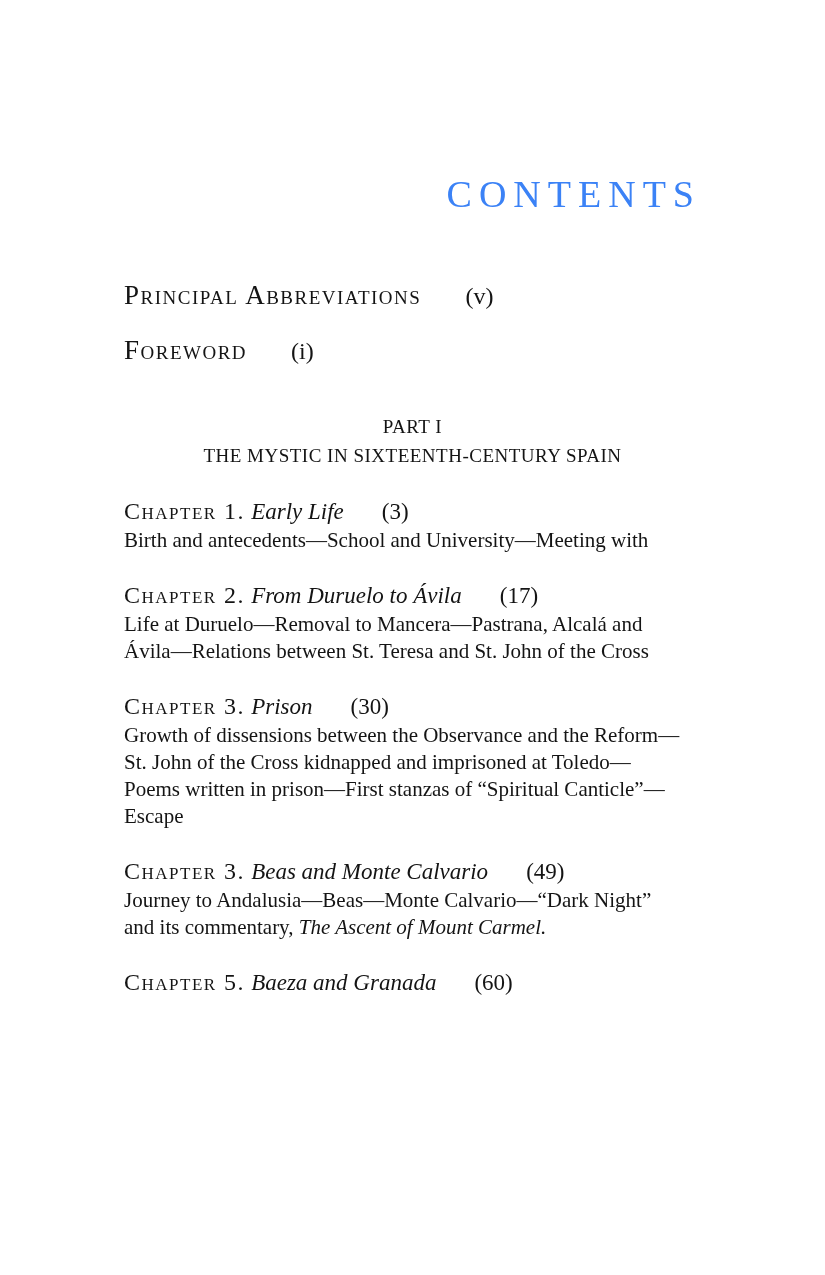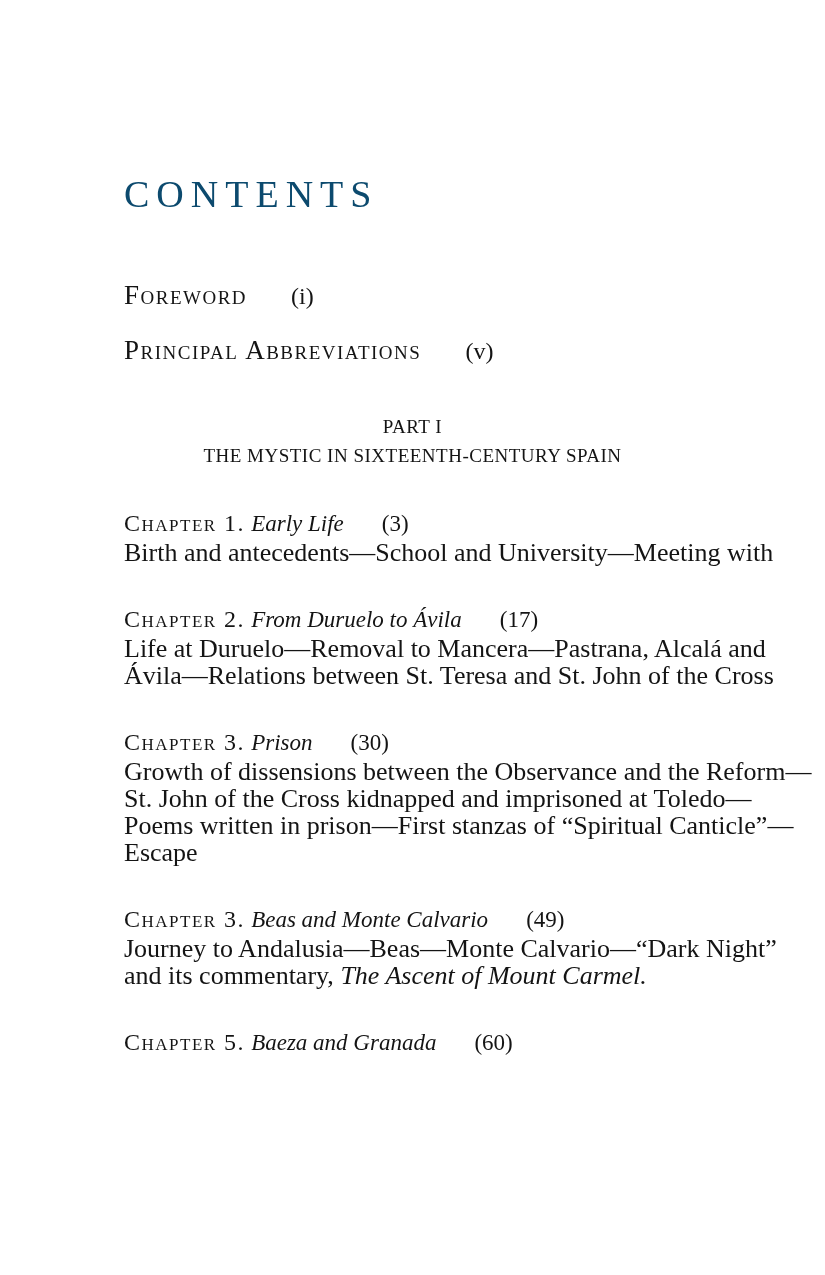--- a/index.html
+++ b/index.html
@@ -18,21 +18,22 @@
   }
   .content {
     padding: 172px 124px 0 124px; 
   }
   .title {
     font-size: 38px;
     font-weight: normal;
     letter-spacing: 7px;
     line-height: 44px;
     margin: 0 0 62px 0;
-    color: #0c4a6e;
+    color: #3b82f6;
+    text-align: right;
   }
   .fm-row {
     font-size: 27px;
     line-height: 34px;
     white-space: nowrap;
   }
   .fm-row + .fm-row { margin-top: 20px; }
   .fm-label {
     font-variant: small-caps;
     letter-spacing: 1.5px;
@@ -42,60 +43,60 @@
     font-size: 24px;
   }
   .part {
     margin-top: 44px;
     text-align: center;
     font-size: 19px;
     line-height: 29px;
     letter-spacing: 0.5px;
     white-space: nowrap;
   }
-  .chapter { margin-top: 38px; }
+  .chapter { margin-top: 26px; }
   .ch-head {
     font-size: 24px;
     line-height: 30px;
     white-space: nowrap;
   }
   .ch-label {
     font-variant: small-caps;
     letter-spacing: 1.5px;
   }
   .ch-title {
     font-style: italic;
     font-size: 23px;
     margin-left: 6px;
   }
   .ch-page {
     margin-left: 38px;
     font-size: 23px;
   }
   .summary {
-    font-size: 26px;
+    font-size: 21px;
     line-height: 27px;
     white-space: nowrap;
   }
   .summary i { font-style: italic; }
 </style>
 </head>
 <body>
 
 <div class="page">
   <div class="content">
 
     <h1 class="title">CONTENTS</h1>
 
     <div class="fm-row">
-      <span class="fm-label">Foreword</span><span class="fm-page">(i)</span>
+      <span class="fm-label">Principal Abbreviations</span><span class="fm-page">(v)</span>
     </div>
 
     <div class="fm-row">
-      <span class="fm-label">Principal Abbreviations</span><span class="fm-page">(v)</span>
+      <span class="fm-label">Foreword</span><span class="fm-page">(i)</span>
     </div>
 
     <div class="part">
       <div>PART I</div>
       <div>THE MYSTIC IN SIXTEENTH-CENTURY SPAIN</div>
     </div>
 
     <div class="chapter">
       <div class="ch-head">
         <span class="ch-label">Chapter 1.</span><span class="ch-title">Early Life</span><span class="ch-page">(3)</span>

